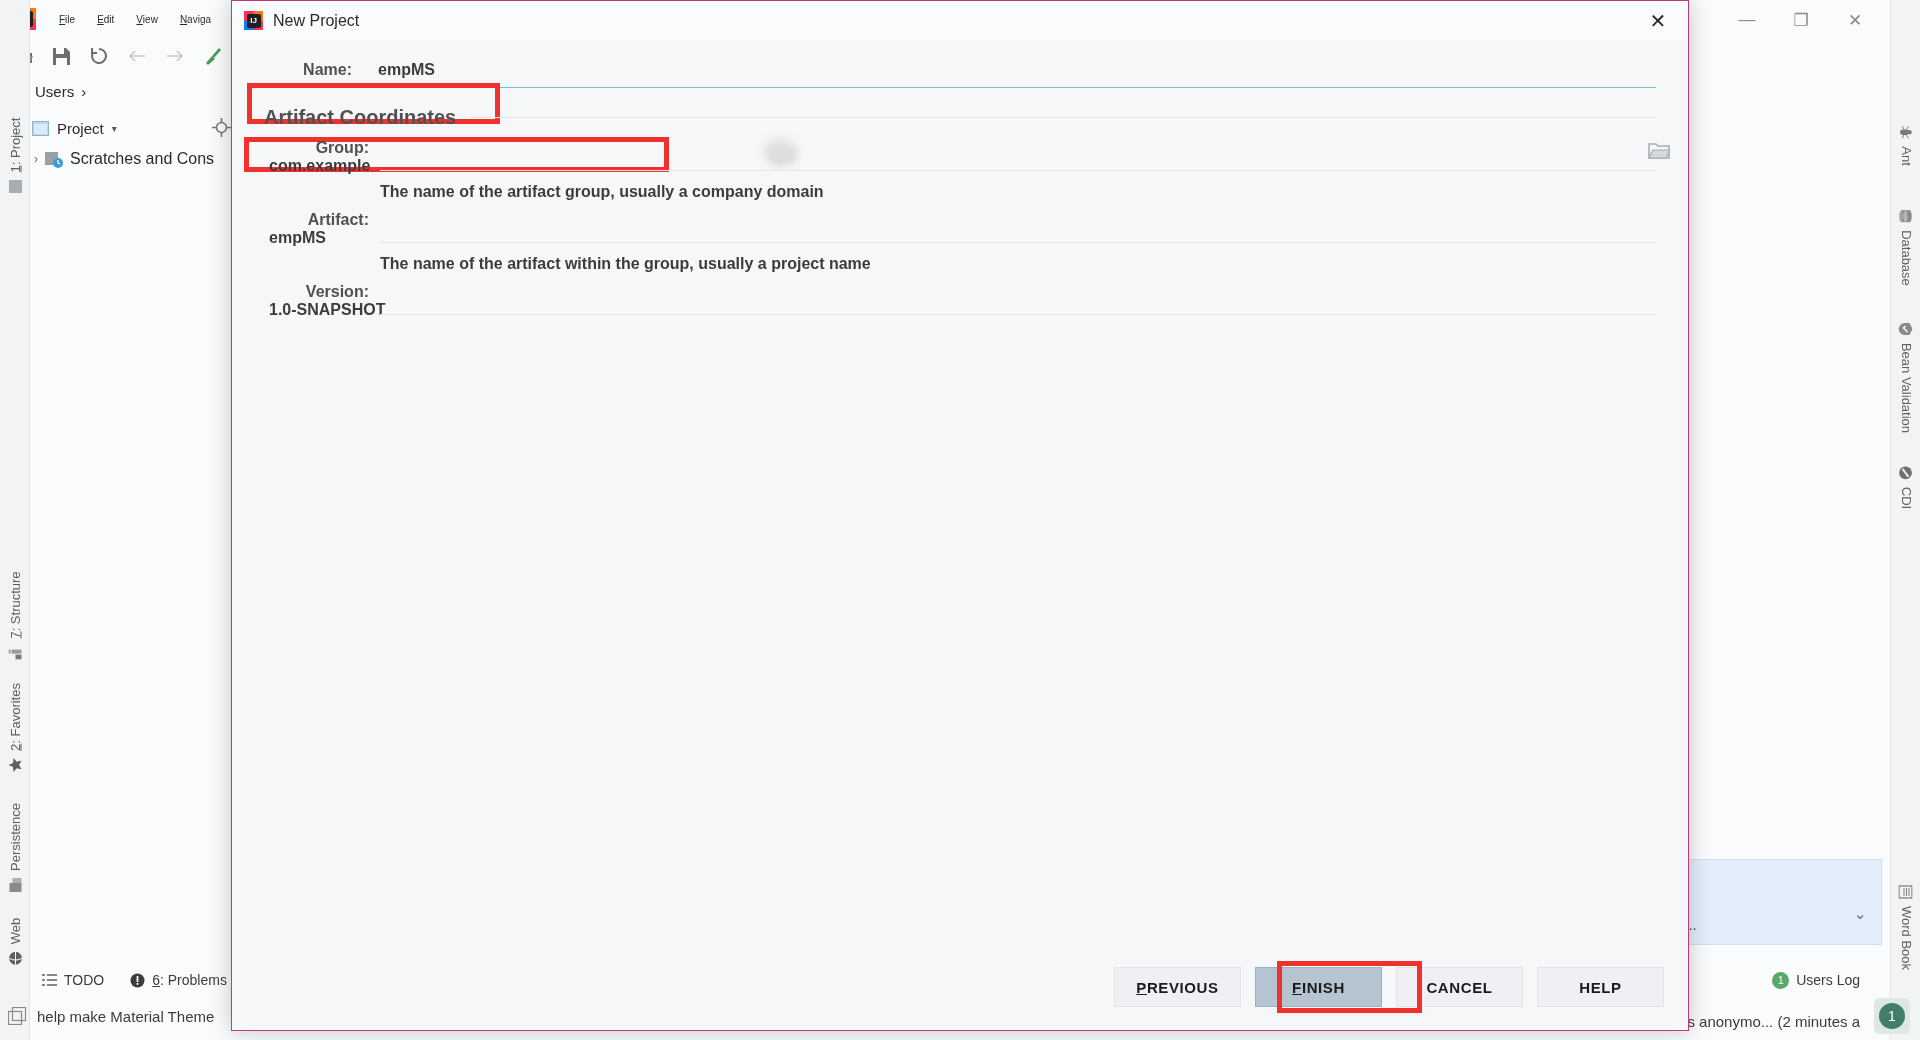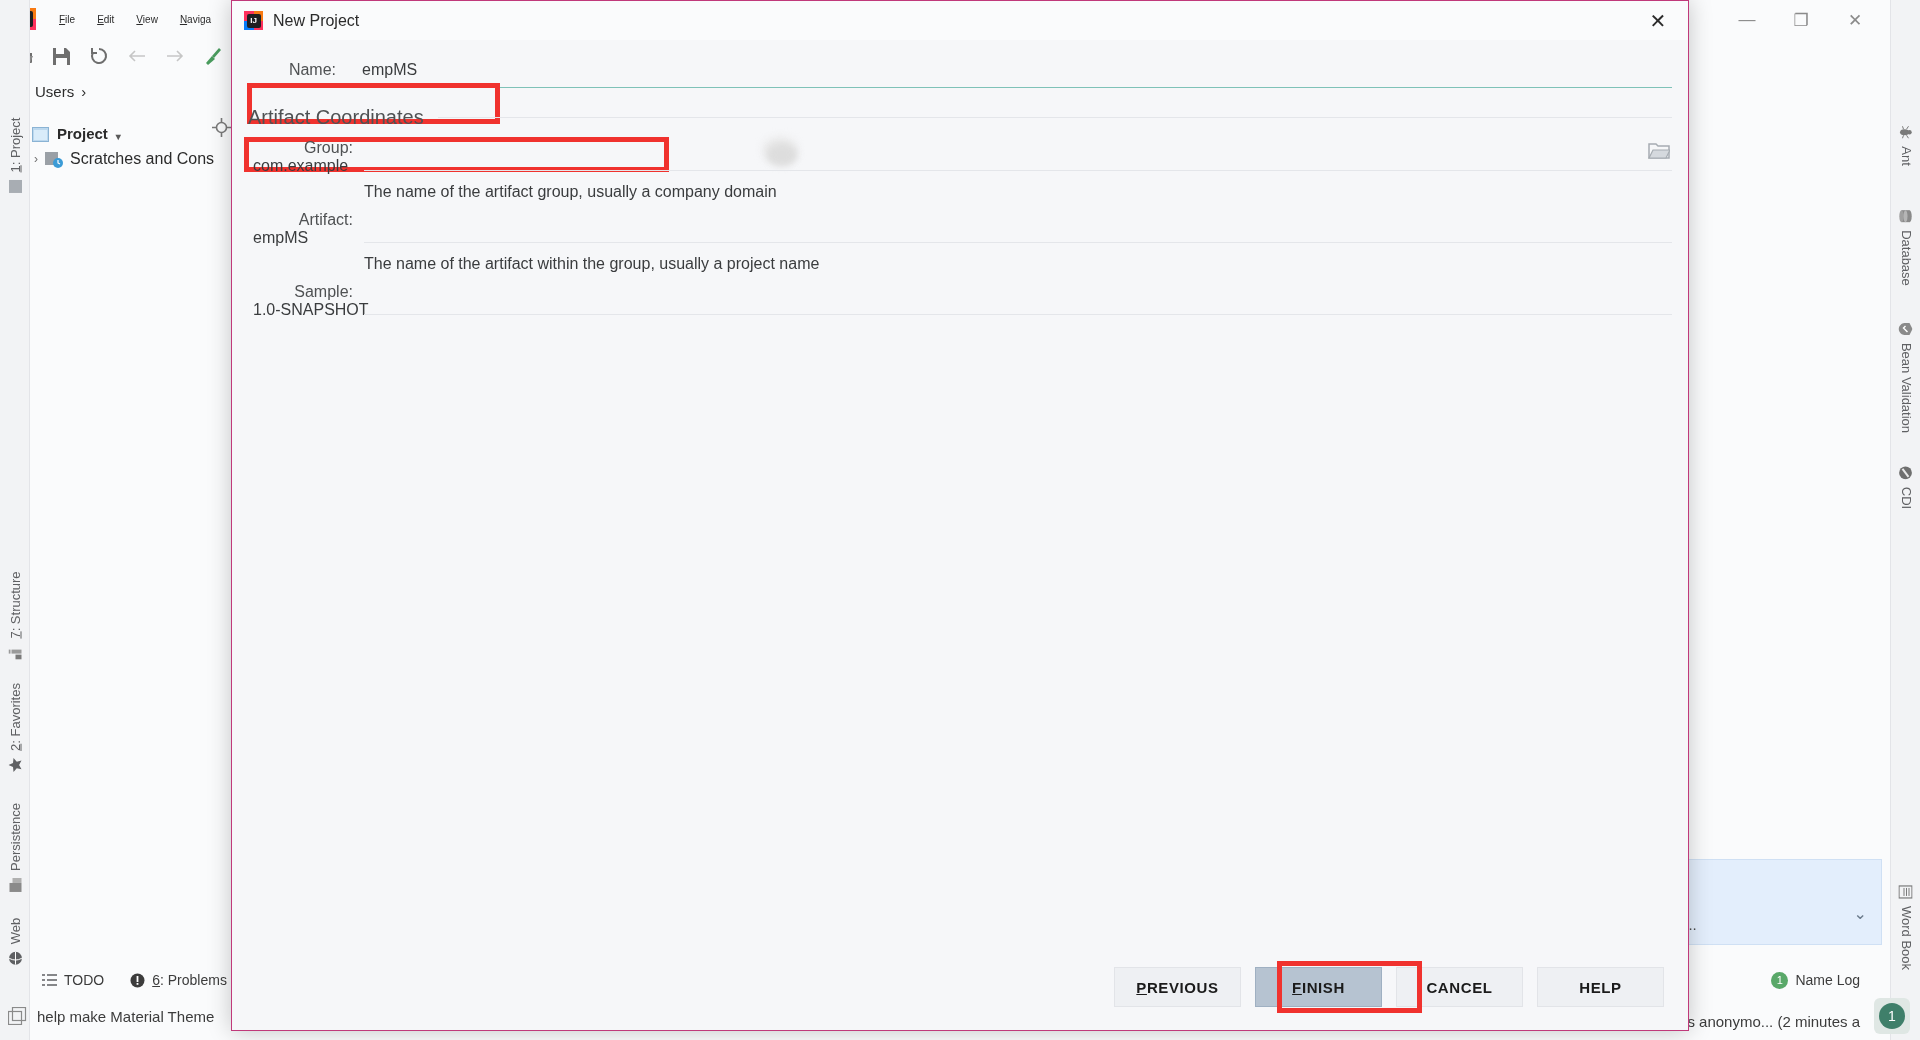--- a/index.html
+++ b/index.html
@@ -60,22 +60,22 @@
   
   .breadcrumb {
     position: absolute; top: 76px; left: 8px; height: 30px;
     display: flex; align-items: center; gap: 7px;
     font-size: 15px; color: #2b2b2b;
   }
 
   
   .projhdr {
     position: absolute; top: 114px; left: 32px; height: 28px;
-    display: flex; align-items: flex-end; gap: 8px;
-    font-size: 15px; color: #2b2b2b; font-weight: bold;
+    display: flex; align-items: center; gap: 8px;
+    font-size: 15px; color: #2b2b2b;
   }
   .projhdr .caret { font-size: 10px; color:#5a5a5a; }
   .projtree {
     position: absolute; top: 150px; left: 34px;
     display: flex; align-items: center; gap: 6px;
     font-size: 16px; color: #2b2b2b; white-space: nowrap;
   }
   .projtree .arrow { color:#707070; font-size: 12px; }
   .folder-sm {
     position:absolute; left: 8px; top: 186px;
@@ -188,21 +188,21 @@
     background:#1f1f22; border-radius:2px; color:#fff;
     font-size:8px; line-height:14px; text-align:center; font-weight:bold;
   }
   .dlg-title-text { font-size: 16px; color: #2b2b2b; }
   .dlg-close {
     margin-left: auto; width: 40px; height: 32px;
     display: flex; align-items: center; justify-content: center;
     color: #2b2b2b; font-size: 20px;
   }
 
-  .dlg-body { flex: 1; position: relative; padding: 0 16px; }
+  .dlg-body { flex: 1; position: relative; padding: 0 32px; font-weight: bold; }
 
   .field-row {
     display: flex; align-items: center;
     height: 40px; position: relative;
   }
   .field-label {
     font-size: 16px; color: #4f5153;
     width: 88px; text-align: right; flex: none;
   }
   .field-value {
@@ -491,21 +491,21 @@
   <div class="statusbar2">
     <svg width="19" height="18" viewBox="0 0 19 18">
         <rect x="4.5" y="0.5" width="13" height="13" fill="none" stroke="#8a8a8a" stroke-width="1.2"></rect>
         <rect x="0.5" y="4.5" width="13" height="13" fill="none" stroke="#8a8a8a" stroke-width="1.2"></rect>
       </svg>
     <span>help make Material Theme</span>
   </div>
 
   <div class="evtlog">
     <span class="badge-green">1</span>
-    <span>Name Log</span>
+    <span>Users Log</span>
   </div>
   <div class="anon-line">a is anonymo... (2 minutes a</div>
   <div class="round-counter">
     <span class="dot">1</span>
   </div>
 </div>
 
 <div id="dialog">
 
   <div class="dlg-title">
@@ -552,21 +552,21 @@
     <div class="ac-help">The name of the artifact group, usually a company domain</div>
 
     <div class="ac-row">
       <span class="ac-label">Artifact:</span>
       <span class="ac-value">empMS</span>
       <span class="ac-underline"></span>
     </div>
     <div class="ac-help">The name of the artifact within the group, usually a project name</div>
 
     <div class="ac-row">
-      <span class="ac-label">Sample:</span>
+      <span class="ac-label">Version:</span>
       <span class="ac-value">1.0-SNAPSHOT</span>
       <span class="ac-underline"></span>
     </div>
   </div>
 
   <div class="dlg-footer">
     <div class="dbtn"><u>P</u>REVIOUS</div>
     <div class="dbtn default"><u>F</u>INISH</div>
     <div class="dbtn">CANCEL</div>
     <div class="dbtn">HELP</div>

